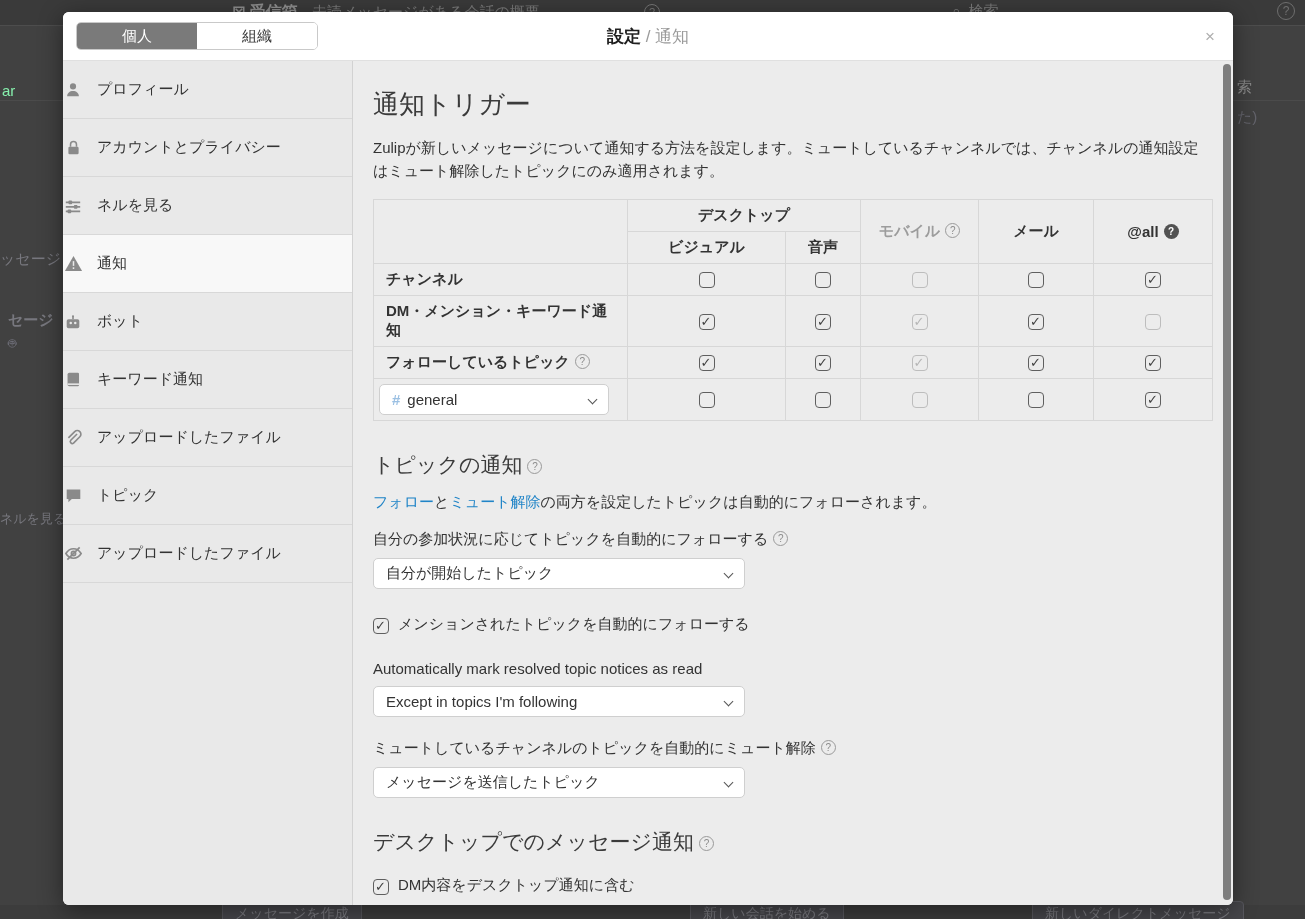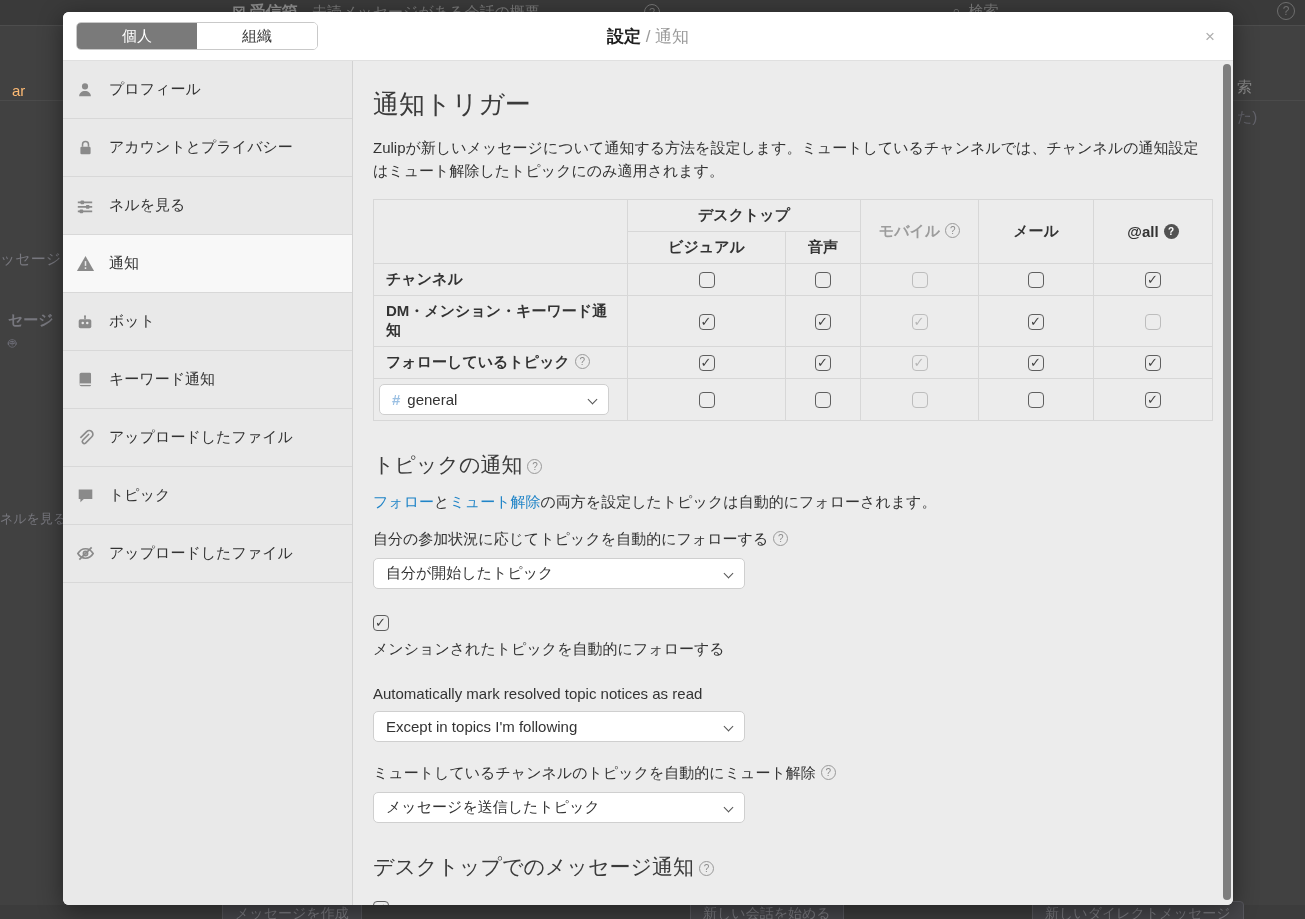--- a/index.html
+++ b/index.html
@@ -12,21 +12,21 @@
   
   .bd-topbar { position:absolute; left:0; top:0; width:1305px; height:26px; background:#3a3a3a; border-bottom:1px solid #4d4d4d; }
   .bd-inbox { position:absolute; left:232px; top:2px; color:#8f8f8f; font-size:16px; font-weight:bold; }
   .bd-inbox-desc { position:absolute; left:312px; top:3px; color:#7a7a7a; font-size:15px; font-weight:normal; }
   .bd-help-q { position:absolute; left:644px; top:4px; width:16px; height:16px; border:1px solid #777; border-radius:50%; color:#777; font-size:11px; text-align:center; line-height:15px; }
   .bd-search { position:absolute; left:952px; top:2px; color:#7d7d7d; font-size:15px; }
   .bd-search .mag { display:inline-block; transform:scaleX(-1); margin-right:8px; }
   .bd-corner-q { position:absolute; left:1277px; top:2px; width:18px; height:18px; border:1.5px solid #6e6e6e; border-radius:50%; color:#6e6e6e; font-size:12px; text-align:center; line-height:17px; }
   .bd-line2 { position:absolute; left:0; top:100px; width:1305px; border-top:1px solid #4b4b4b; }
   .bd-frag { position:absolute; color:#77777e; font-size:15px; }
-  .bd-frag-ar { left:12px; top:82px; color:#fdba74; }
+  .bd-frag-ar { left:2px; top:82px; color:#86efac; }
   .bd-frag-m1 { left:0px; top:250px; }
   .bd-frag-m2 { left:8px; top:311px; font-weight:bold; }
   .bd-frag-ch { left:0px; top:510px; font-size:13px; }
   .bd-frag-r1 { left:1237px; top:78px; color:#8b8b8b; }
   .bd-frag-r2 { left:1237px; top:108px; color:#64646c; }
   .bd-robot { position:absolute; left:8px; top:334px; color:#6e6e78; font-size:14px; }
   .bd-bottombar { position:absolute; left:0; top:905px; width:1305px; height:14px; background:#3c3c3c; }
   .bd-btn { position:absolute; top:901px; color:#79797f; font-size:14px; border:1px solid #58585e; border-radius:4px; padding:3px 12px; background:#46464a; white-space:nowrap; }
   .bd-compose { left:222px; border-color:#55555a; }
   .bd-newconv { left:690px; }
@@ -41,21 +41,21 @@
   .tab.active { background:#7a7a7a; color:#fff; }
   .modal-title { position:absolute; left:0; right:0; text-align:center; font-size:17px; pointer-events:none; }
   .modal-title .t-main { font-weight:bold; color:#1f1f1f; }
   .modal-title .t-sep, .modal-title .t-sub { color:#9b9b9b; font-weight:normal; }
   .modal-close { margin-left:auto; margin-right:18px; color:#aeaeae; font-size:17px; cursor:pointer; line-height:1; }
 
   .modal-body { display:flex; height:845px; border-top:1px solid #e0e0e0; }
 
   
   .settings-sidebar { width:290px; background:#e9e9e9; border-right:1px solid #d2d2d2; }
-  .side-item { height:58px; display:flex; align-items:center; padding-left:12px; border-bottom:1px solid #d8d8d8; font-size:15px; color:#333; cursor:pointer; }
+  .side-item { height:58px; display:flex; align-items:center; padding-left:0; border-bottom:1px solid #d8d8d8; font-size:15px; color:#333; cursor:pointer; }
   .side-item.active { background:#f8f8f8; }
   .side-icon { width:20px; height:20px; margin-right:14px; display:flex; align-items:center; justify-content:center; }
   .side-icon svg { stroke:#8a8a8a; fill:none; stroke-width:1.8; }
   .side-icon svg .fill { fill:#8a8a8a; stroke:none; }
 
   
   .settings-content { flex:1; background:#ececec; padding:26px 30px 0 20px; position:relative; overflow:hidden; }
   .scrollbar-thumb { position:absolute; right:2px; top:3px; width:8px; height:836px; background:#7e7e7e; border-radius:4px; }
 
   h1.sec { font-size:26px; font-weight:normal; color:#3b3b3b; margin-bottom:14px; }
@@ -87,21 +87,21 @@
   .select .chev { position:absolute; right:12px; top:11px; width:7px; height:7px; border-right:1.6px solid #555; border-bottom:1.6px solid #555; transform:rotate(45deg); }
   .select.in-table { width:230px; }
   .select.wide { width:372px; }
   .hash { color:#9bc0e3; font-weight:bold; margin-right:7px; font-size:15px; }
 
   h2.sec { font-size:21px; font-weight:normal; color:#3b3b3b; margin:6px 0 14px 0; }
   .intro { font-size:15px; margin-bottom:18px; }
   a.lnk { color:#2084c7; text-decoration:none; cursor:pointer; }
   .field-label { font-size:15px; color:#333; margin-bottom:9px; }
   .field { margin-bottom:22px; }
-  .cb-row { display:flex; align-items:flex-start; gap:9px; font-size:15px; margin:26px 0;flex-direction:column; }
+  .cb-row { display:flex; align-items:flex-end; gap:9px; font-size:15px; margin:26px 0; }
 </style>
 </head>
 <body>
 
 <div class="bd-topbar"></div>
 <div class="bd-inbox"><span>⊠ </span><span>受信箱</span></div>
 <div class="bd-inbox-desc">未読メッセージがある会話の概要。</div>
 <div class="bd-help-q">?</div>
 <div class="bd-search"><span class="mag">⌕</span><span>検索</span></div>
 <div class="bd-corner-q">?</div>

